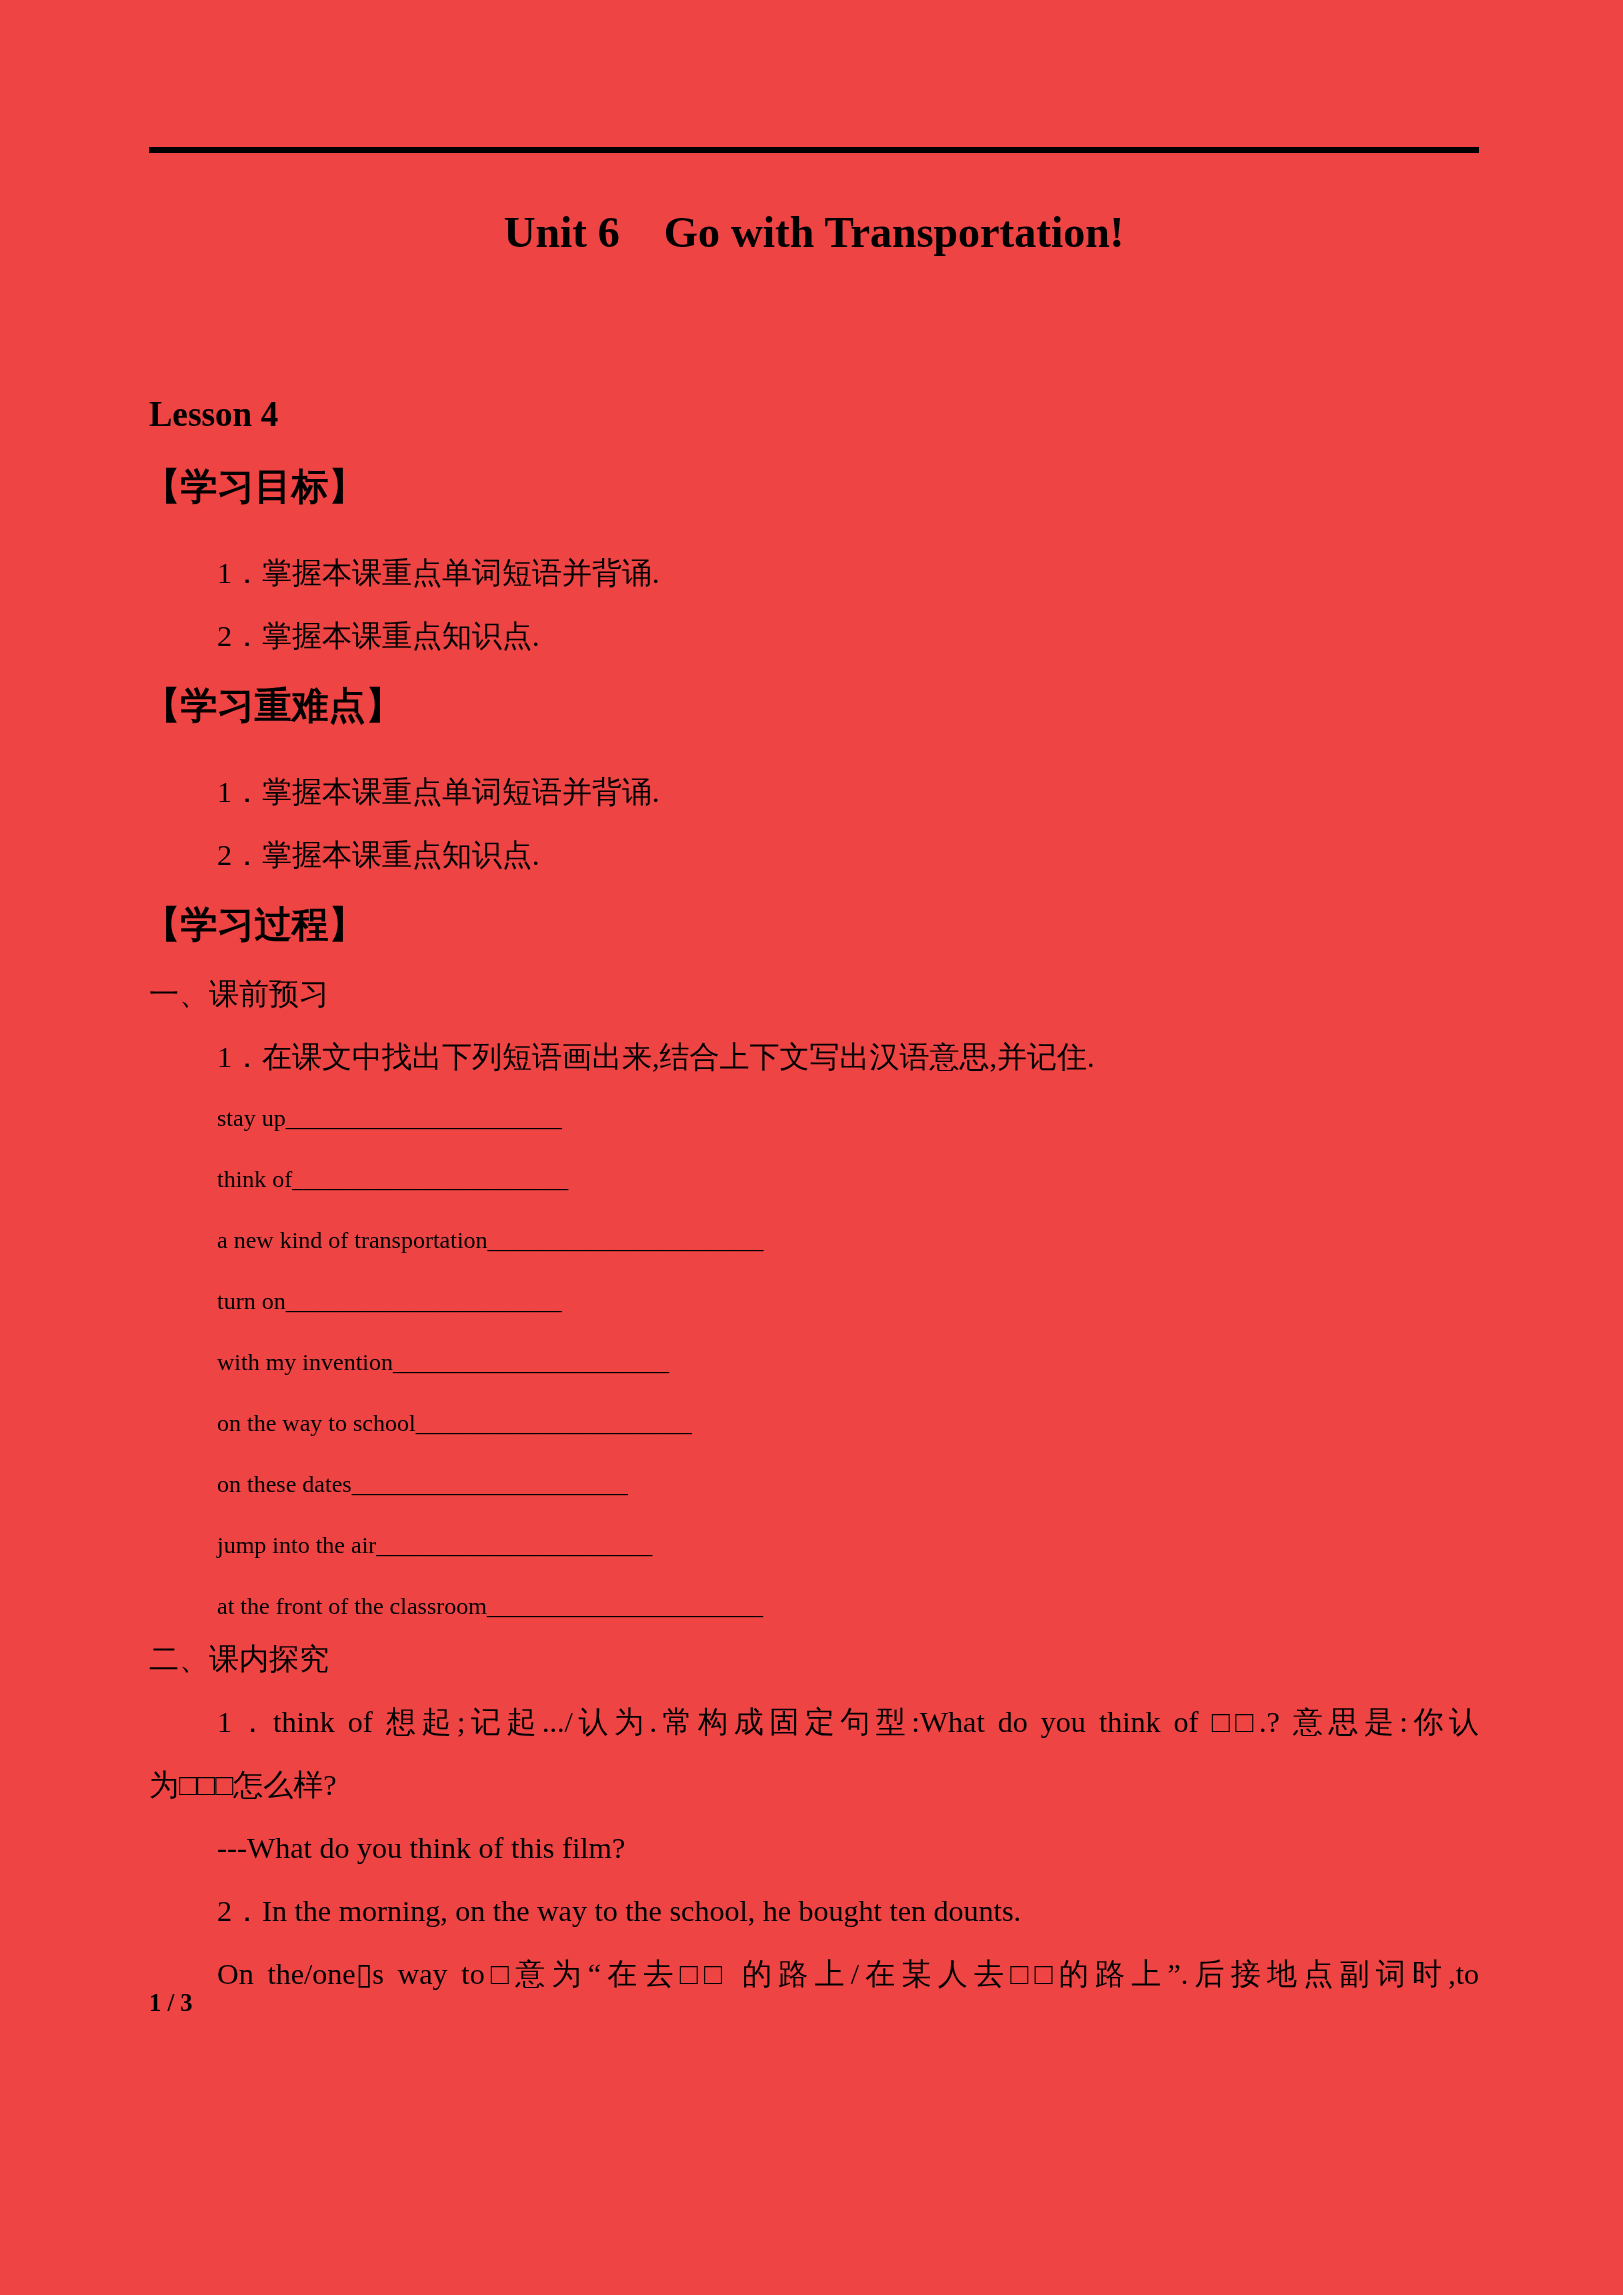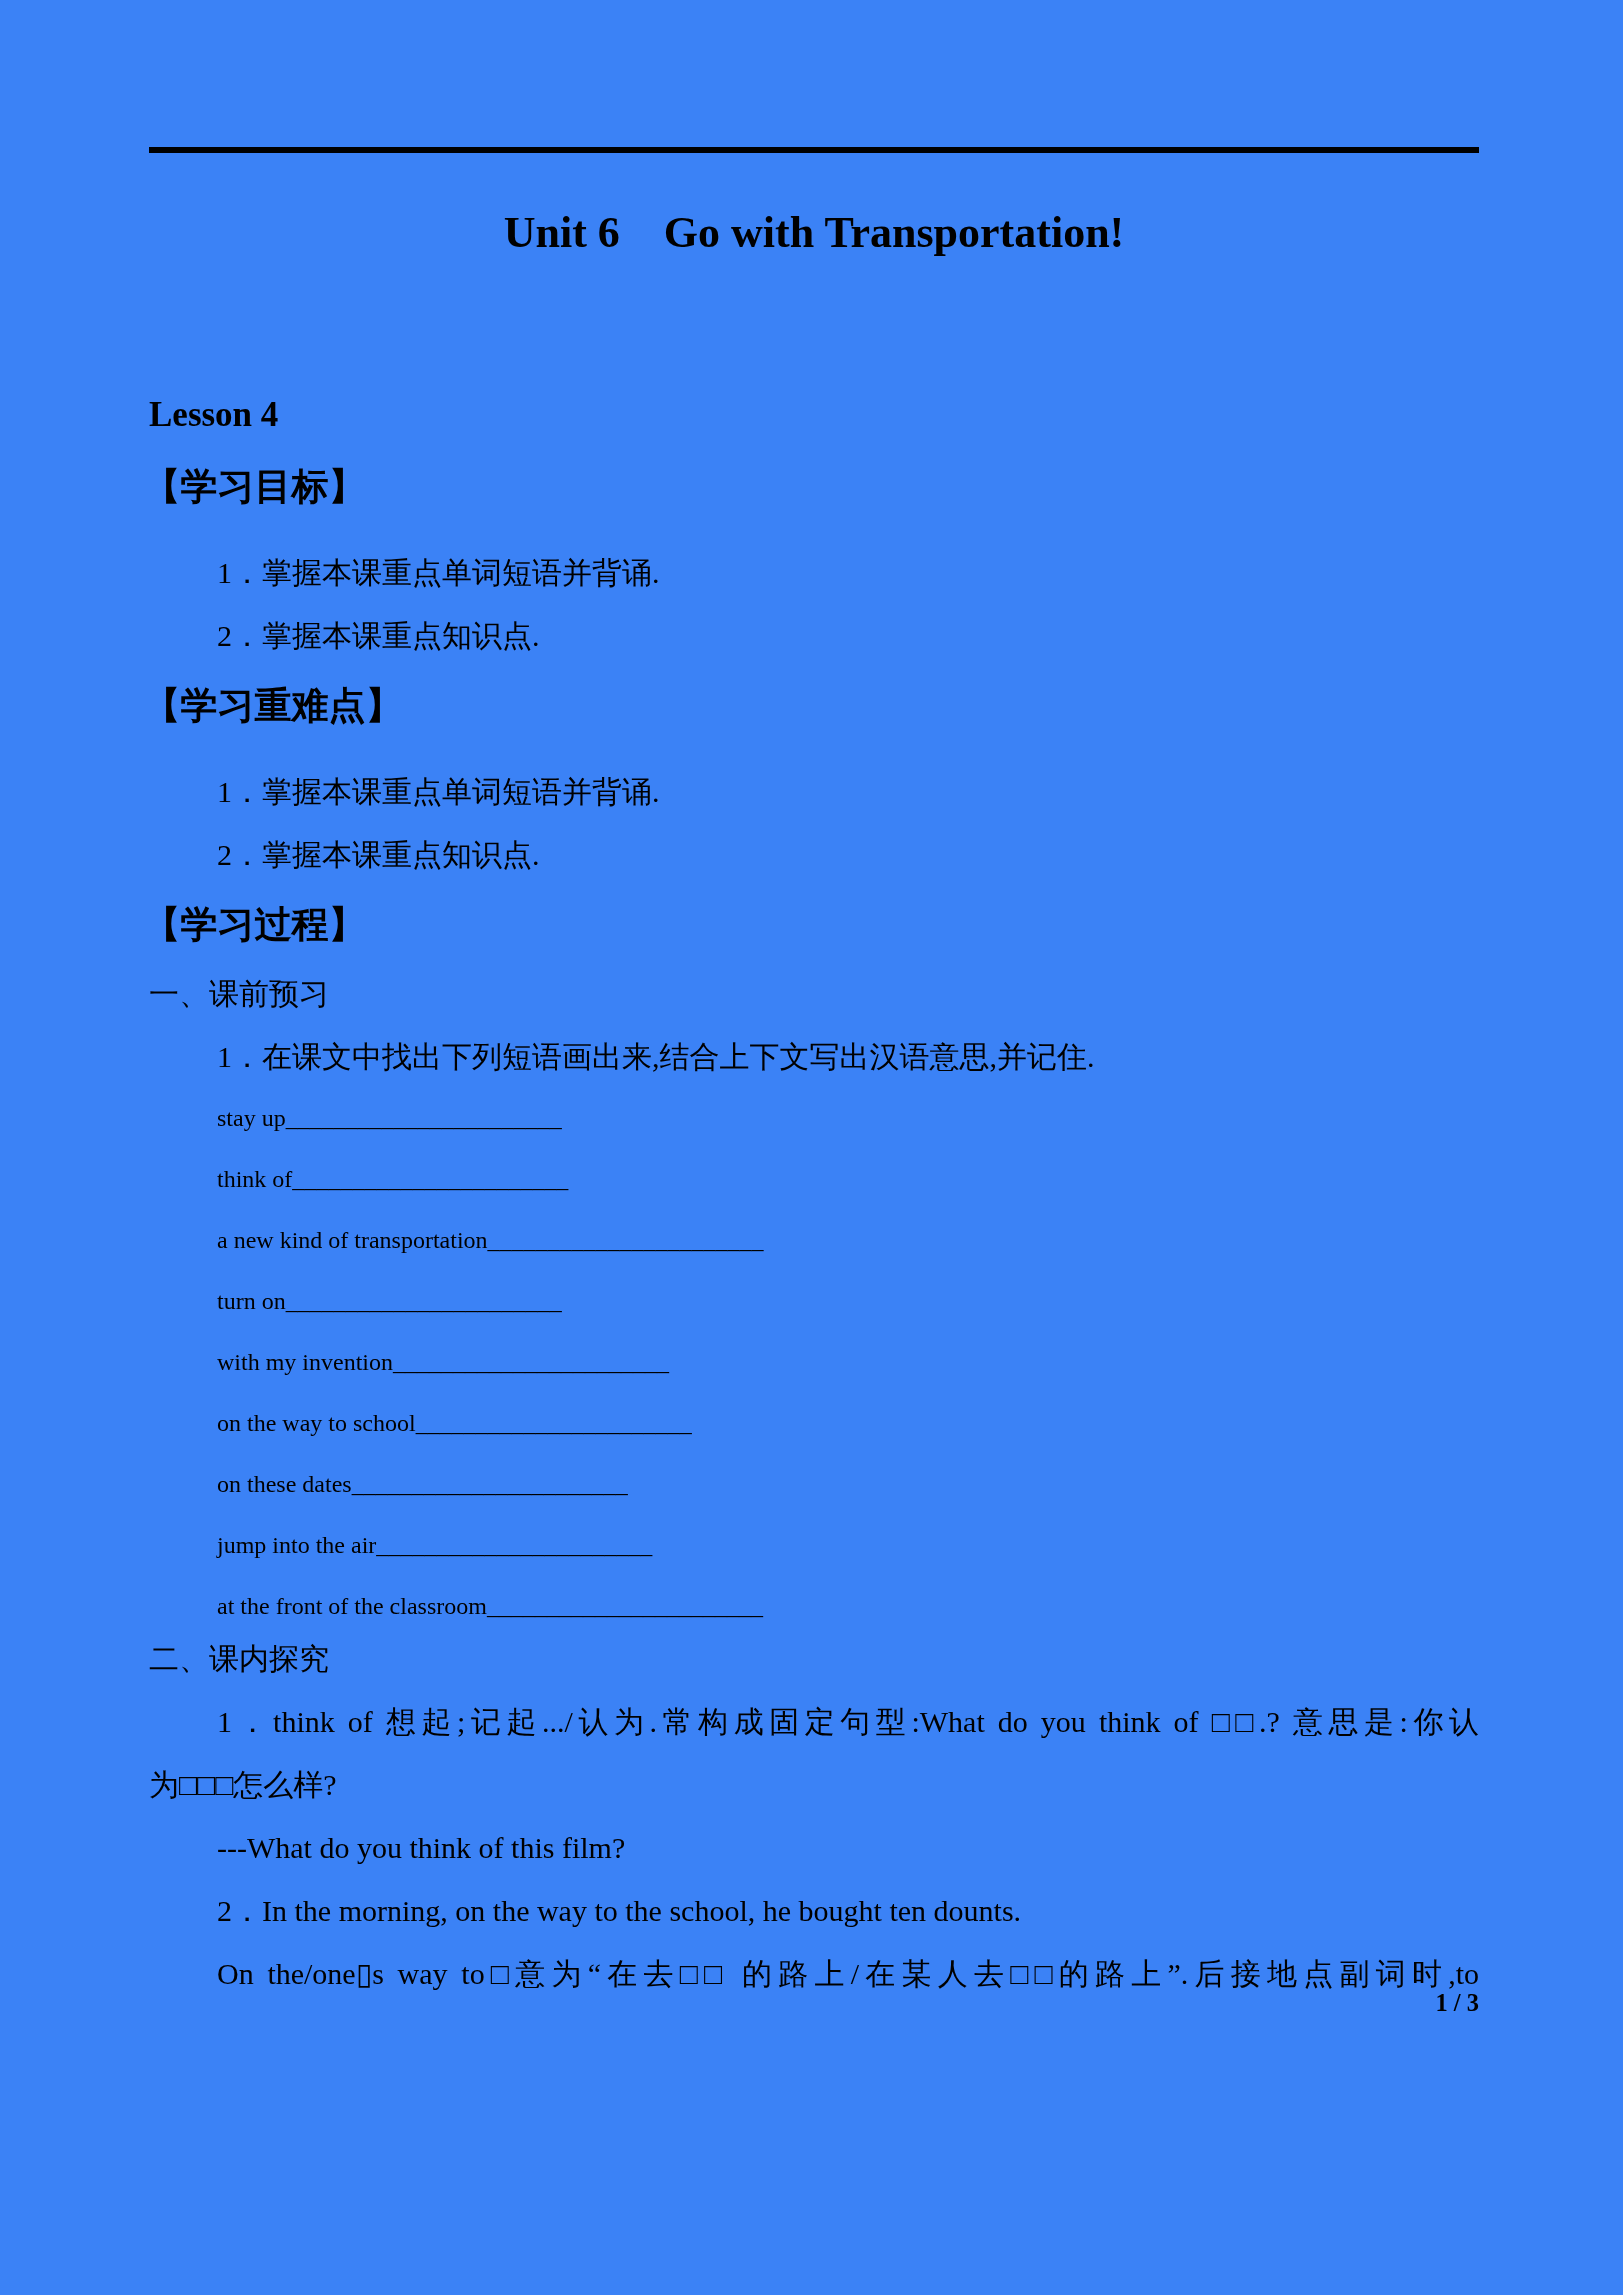--- a/index.html
+++ b/index.html
@@ -1,21 +1,21 @@
 <!DOCTYPE html>
 <html style="font-size:11px"><head>
 <meta charset="utf-8">
 <style>
   html,body { margin:0; padding:0; background:#9c9c9c; }
   .page {
     width:1623px; height:2295px;
     box-sizing:border-box;
     margin:0 auto;
     padding:147px 144px 0 149px;
-    background:#3b82f6;
+    background:#ef4444;
     color:#000;
     font-family:"Liberation Serif","DejaVu Serif",serif;
     overflow:hidden;
   }
   .top-rule { height:5.5px; background:#000; }
   .title {
     margin:55px 0 0 0;
     font-size:44px; line-height:50px;
     font-weight:bold; text-align:center;
     white-space:pre;
@@ -34,21 +34,21 @@
   .line { font-size:30px; line-height:63px; }
   .indent { padding-left:68px; }
   .gap-top { margin-top:30px; }
   .mt20 { margin-top:13.6px; }
   .phrase { font-size:24px; line-height:61px; padding-left:68px; white-space:pre; }
   .explore-heading { margin-top:-10.2px; }
   .fill { text-align:justify; text-align-last:justify; }
   .footer {
     margin-top:-17px;
     font-size:24.5px; line-height:30px;
-    font-weight:bold; text-align:right;
+    font-weight:bold; text-align:left;
   }
 </style>
 </head>
 <body>
 
 <div class="page">
 
   <div class="top-rule"></div>
 
   <div class="title">Unit 6　Go with Transportation!</div>

